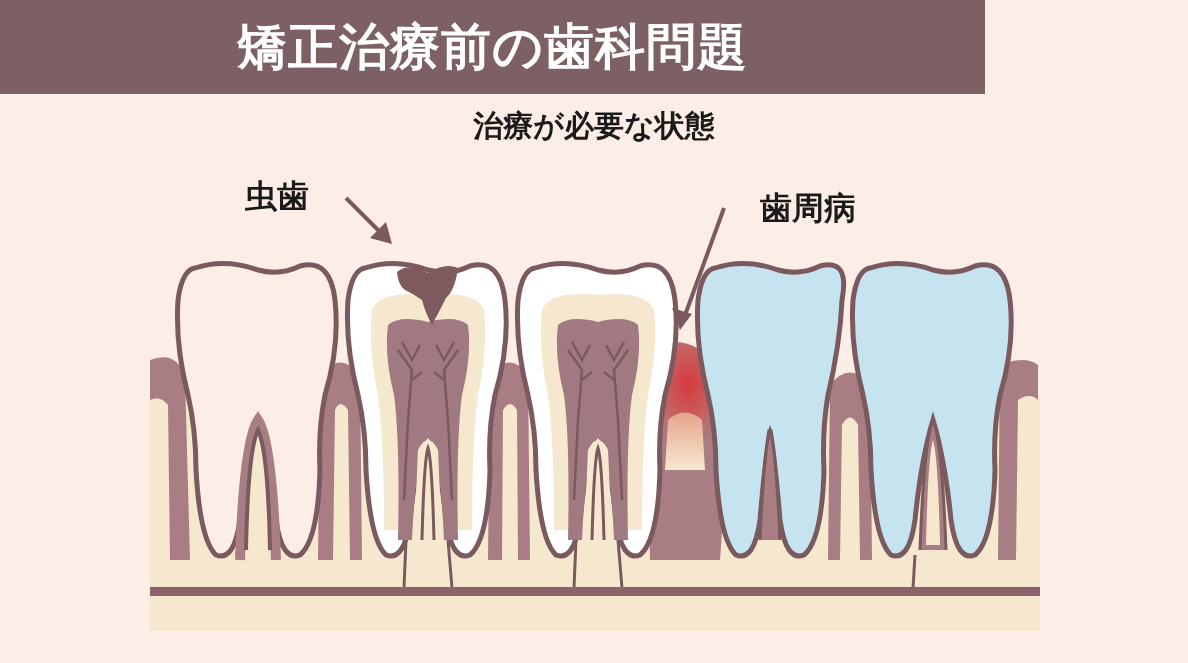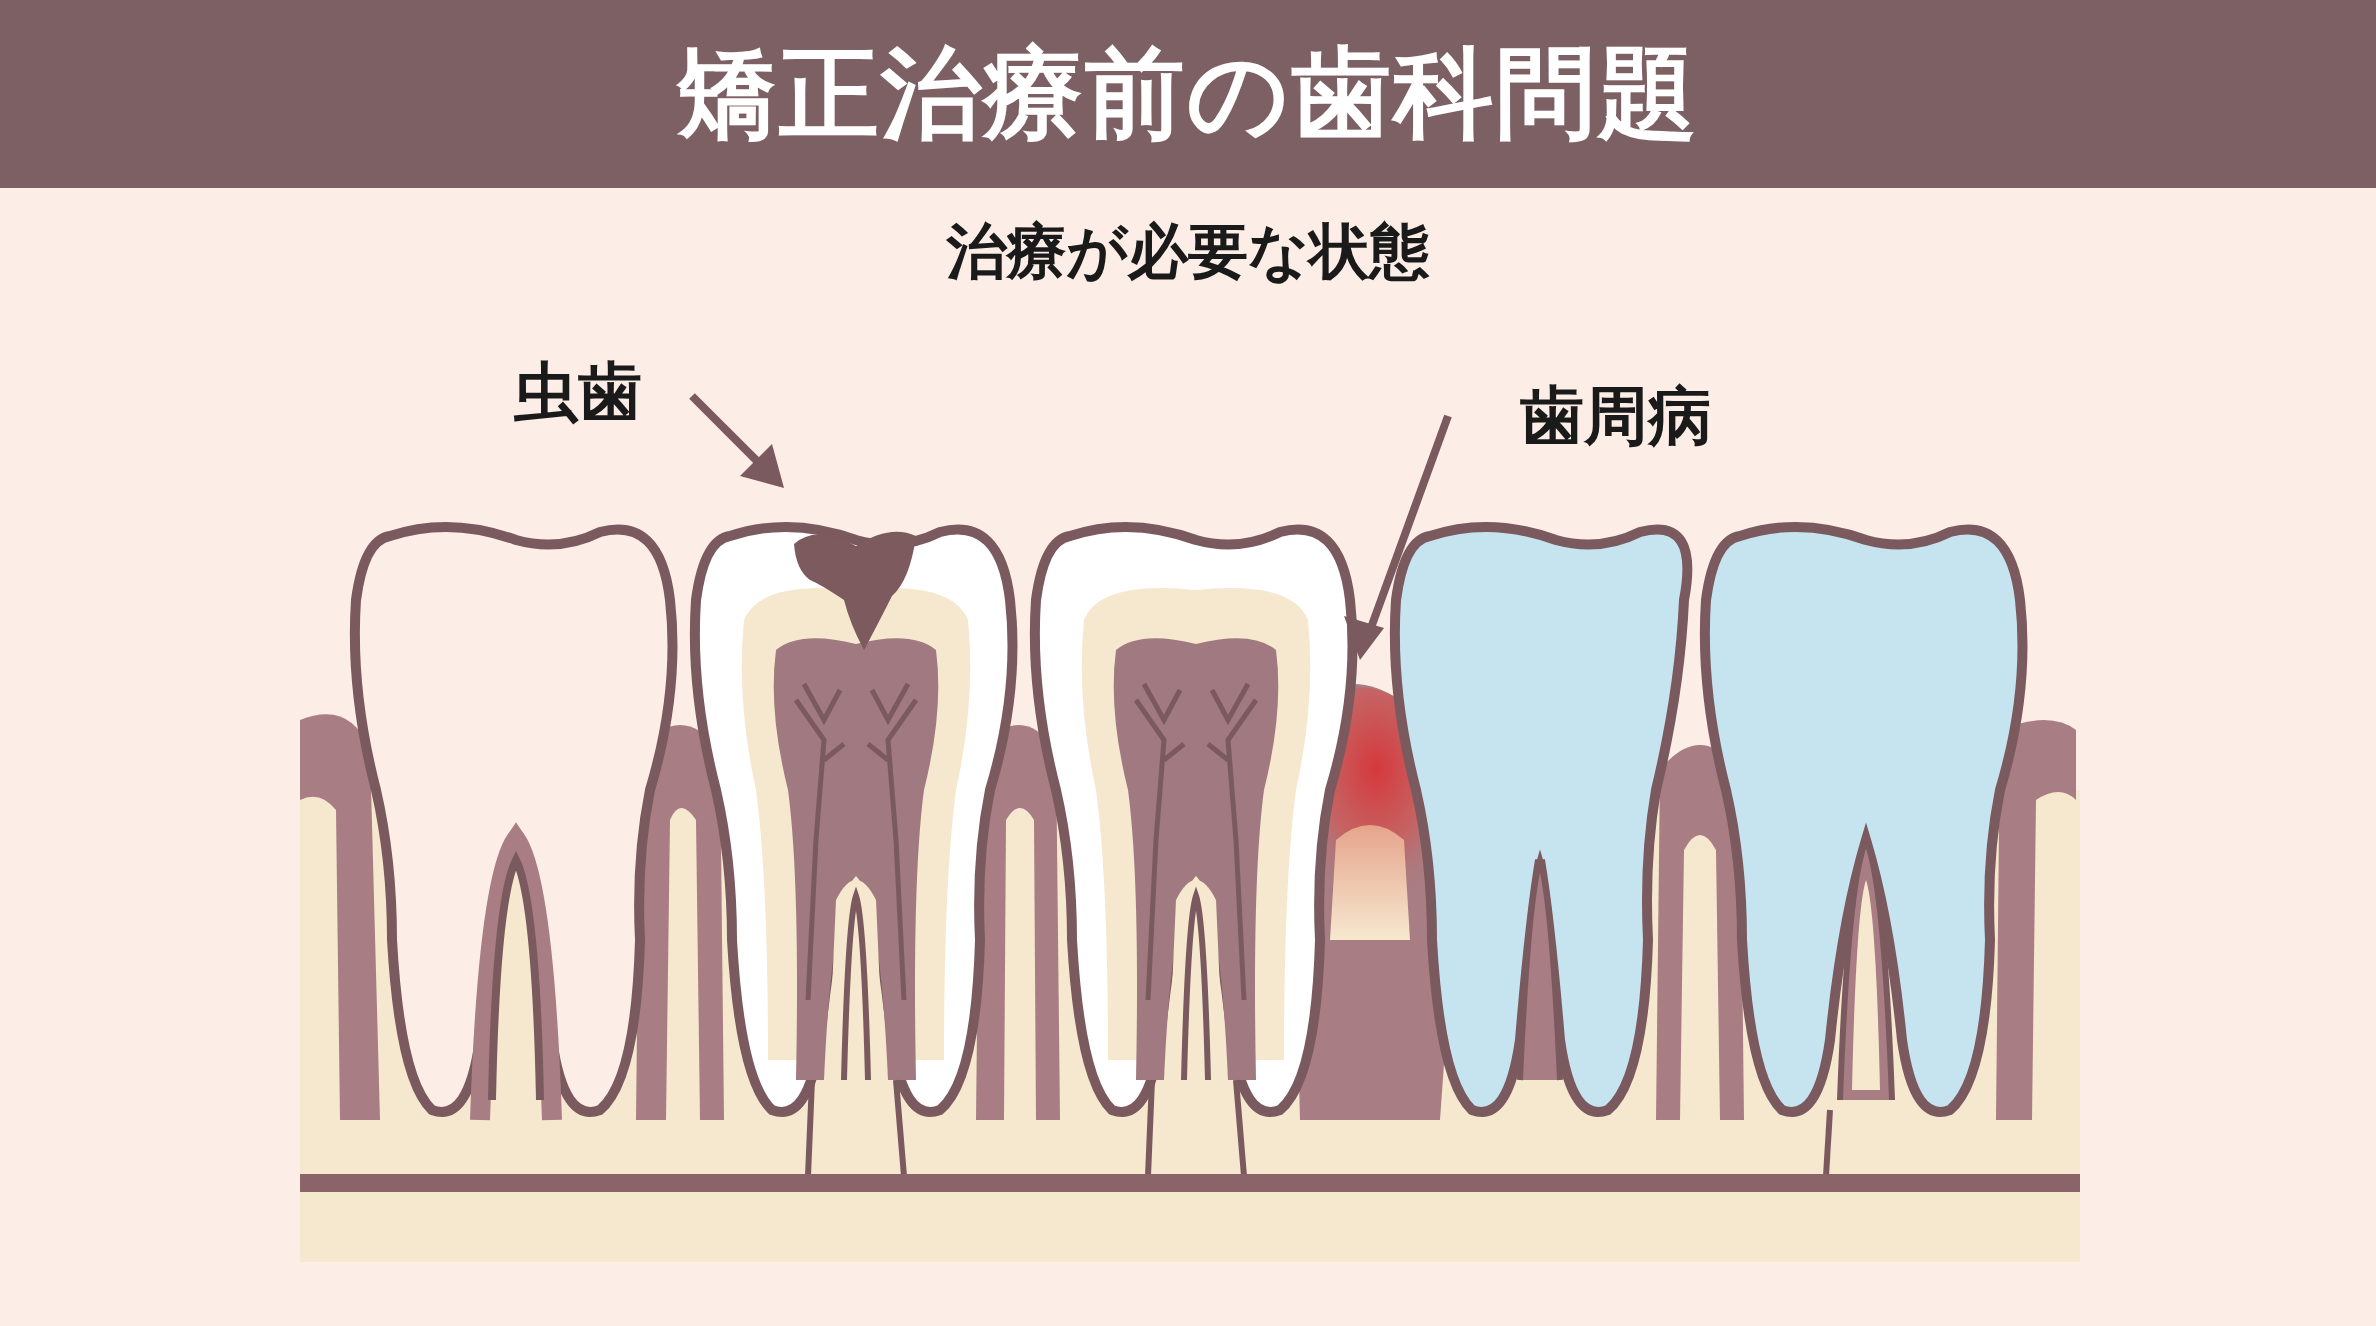--- a/index.html
+++ b/index.html
@@ -1,21 +1,21 @@
 <!DOCTYPE html>
 <html><head>
 <meta charset="utf-8">
 <style>
   html,body{margin:0;padding:0;}
   body{width:1188px;height:663px;overflow:hidden;background:#fcede6;font-family:"DejaVu Sans","Liberation Sans",sans-serif;position:relative;}
-  .header{position:absolute;left:0;top:0;width:1188px;height:94px;background:#7d6063;display:flex;align-items:center;justify-content:center;}
+  .header{position:absolute;left:0;top:0;width:985px;height:94px;background:#7d6063;display:flex;align-items:center;justify-content:center;}
   .header-title{color:#ffffff;font-size:50px;font-weight:bold;letter-spacing:1px;line-height:1;}
   .subtitle{position:absolute;left:0;top:106px;width:1188px;text-align:center;font-size:30px;font-weight:bold;color:#1a1a1a;font-family:Liberation Serif, serif;}
   .label{position:absolute;font-size:32px;font-weight:bold;color:#1a1a1a;}
-  .label-caries{left:257px;top:175px;}
+  .label-caries{left:245px;top:175px;}
   .label-perio{left:760px;top:187px;}
   svg.illus{position:absolute;left:0;top:0;}
 </style>
 </head>
 <body>
 
 <div class="header">
   <span class="header-title">矯正治療前の歯科問題</span>
 </div>
 <div class="subtitle">治療が必要な状態</div>

